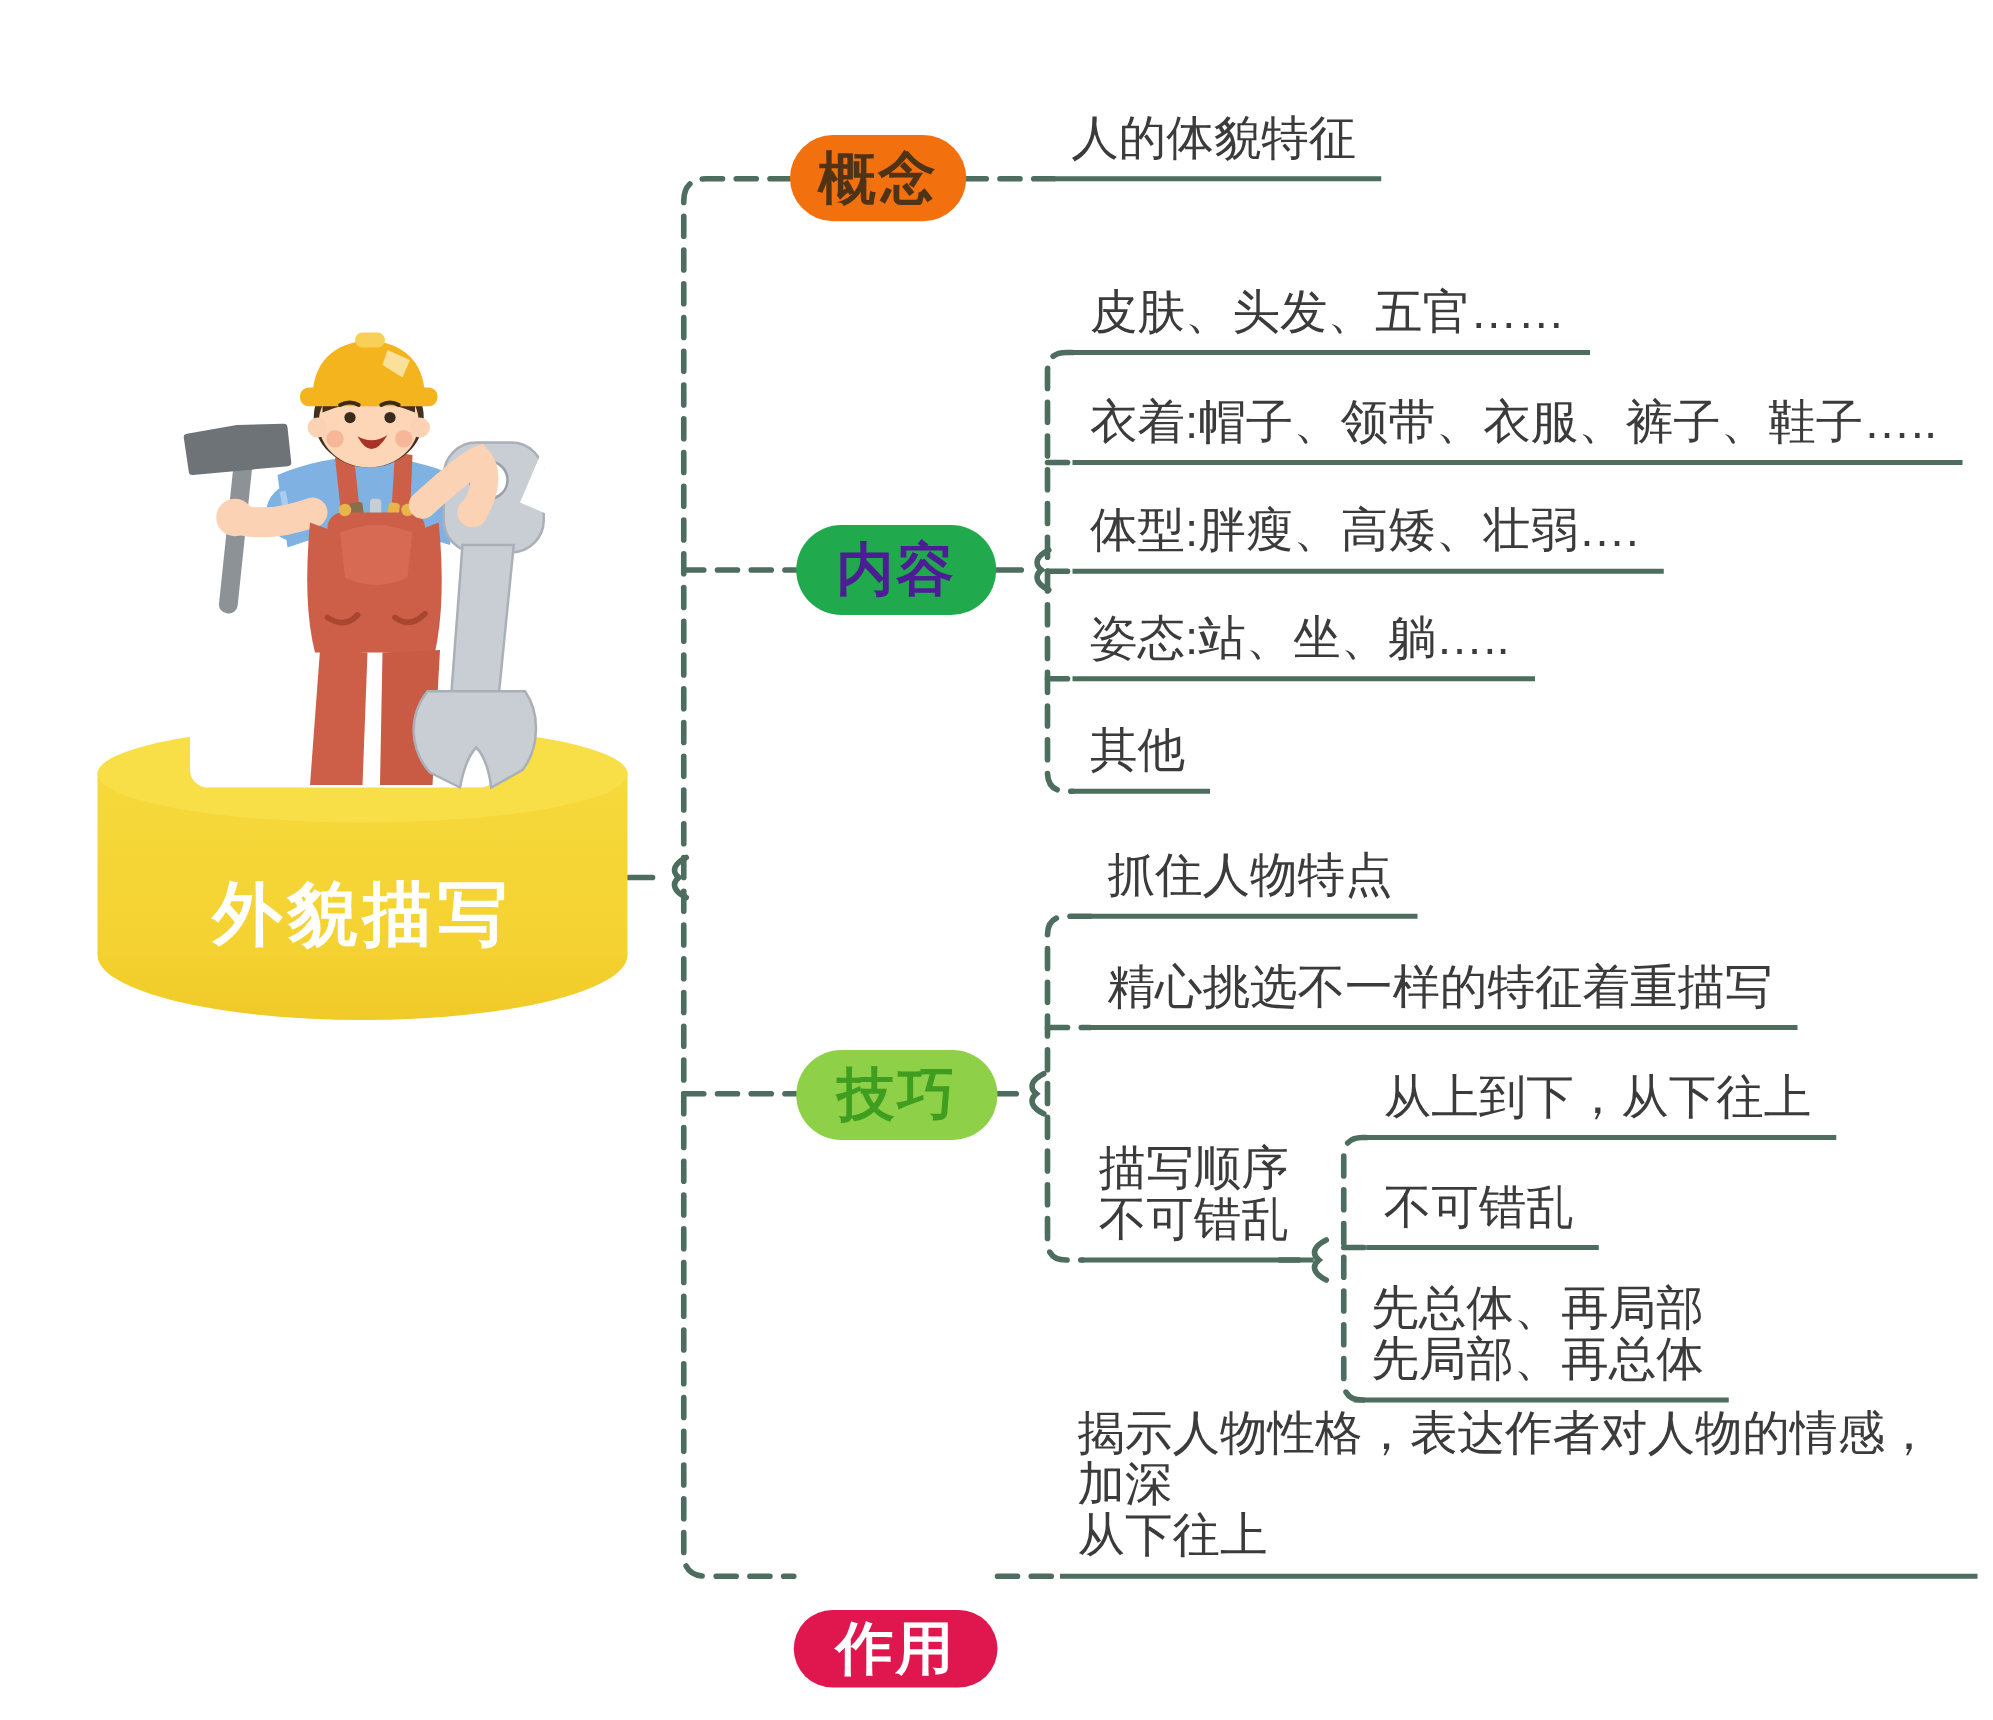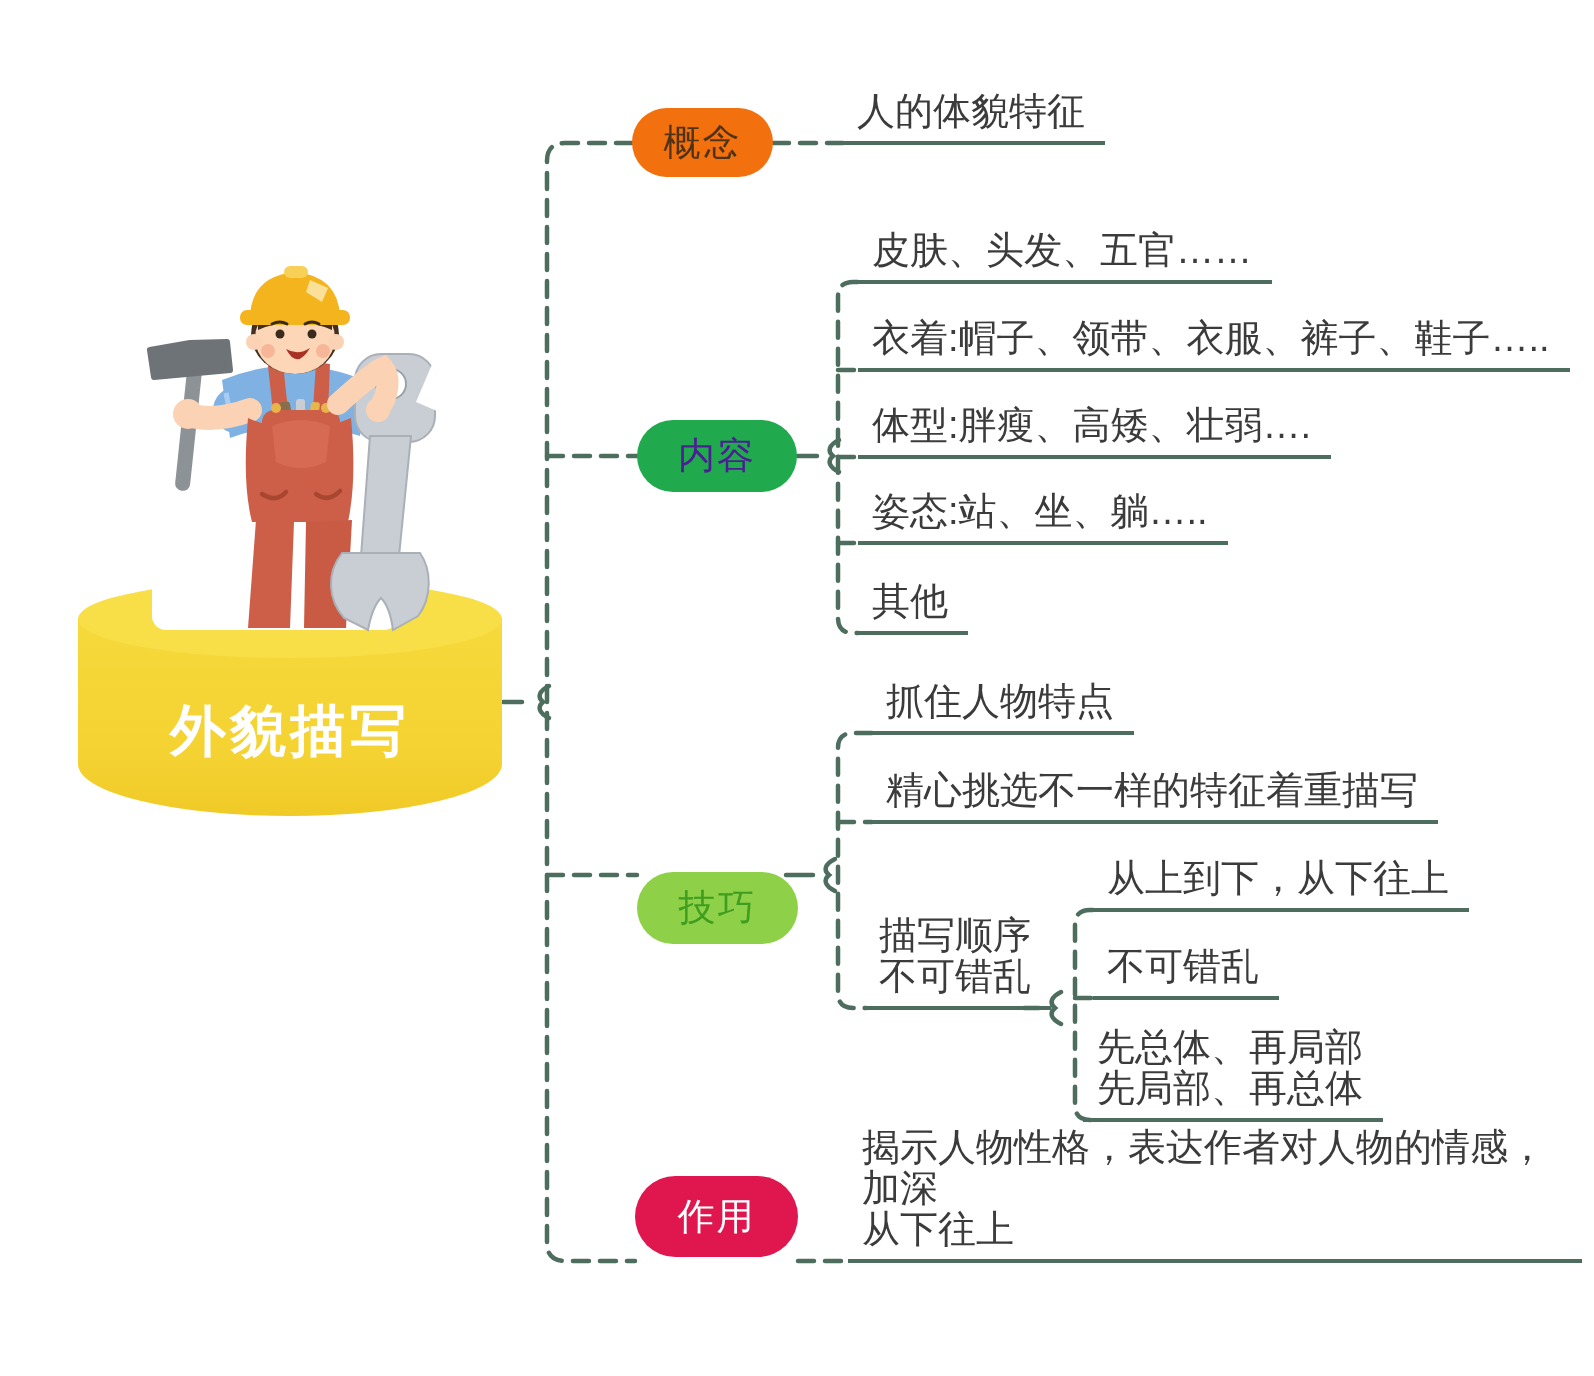--- a/index.html
+++ b/index.html
@@ -34,26 +34,26 @@
   .cyl-title{
     position:absolute;left:78px;top:694px;width:424px;
     text-align:center;font-size:56px;font-weight:800;color:#fff;
     letter-spacing:4px;
   }
   #worker{position:absolute;left:130px;top:258px;}
 
   
   .pill{
     position:absolute;display:flex;align-items:center;justify-content:center;
-    border-radius:999px;font-size:37px;font-weight:400;letter-spacing:2px;
+    border-radius:999px;font-size:46px;font-weight:700;letter-spacing:2px;
   }
   .pill-concept  {left:632px;top:108px;width:141px;height:69px;background:#f2700e;color:#4f3317;}
   .pill-content  {left:637px;top:420px;width:160px;height:72px;background:#21a94e;color:#4c1d95;}
-  .pill-technique{left:637px;top:840px;width:161px;height:72px;background:#8ed048;color:#3f9e1f;margin-top:32px;}
-  .pill-function {left:635px;top:1176px;width:163px;height:81px;background:#e0164e;color:#ffffff;}
+  .pill-technique{left:637px;top:840px;width:161px;height:72px;background:#8ed048;color:#3f9e1f;}
+  .pill-function {left:635px;top:1288px;width:163px;height:62px;background:#e0164e;color:#ffffff;}
 
   
   .leaf{
     position:absolute;transform:translateY(-100%);
     width:max-content;max-width:700px;
     padding:0 20px 9px 14px;
     border-bottom:4.5px solid var(--line);
     font-size:38px;line-height:41px;font-weight:500;color:var(--text);
     white-space:pre-line;
   }

